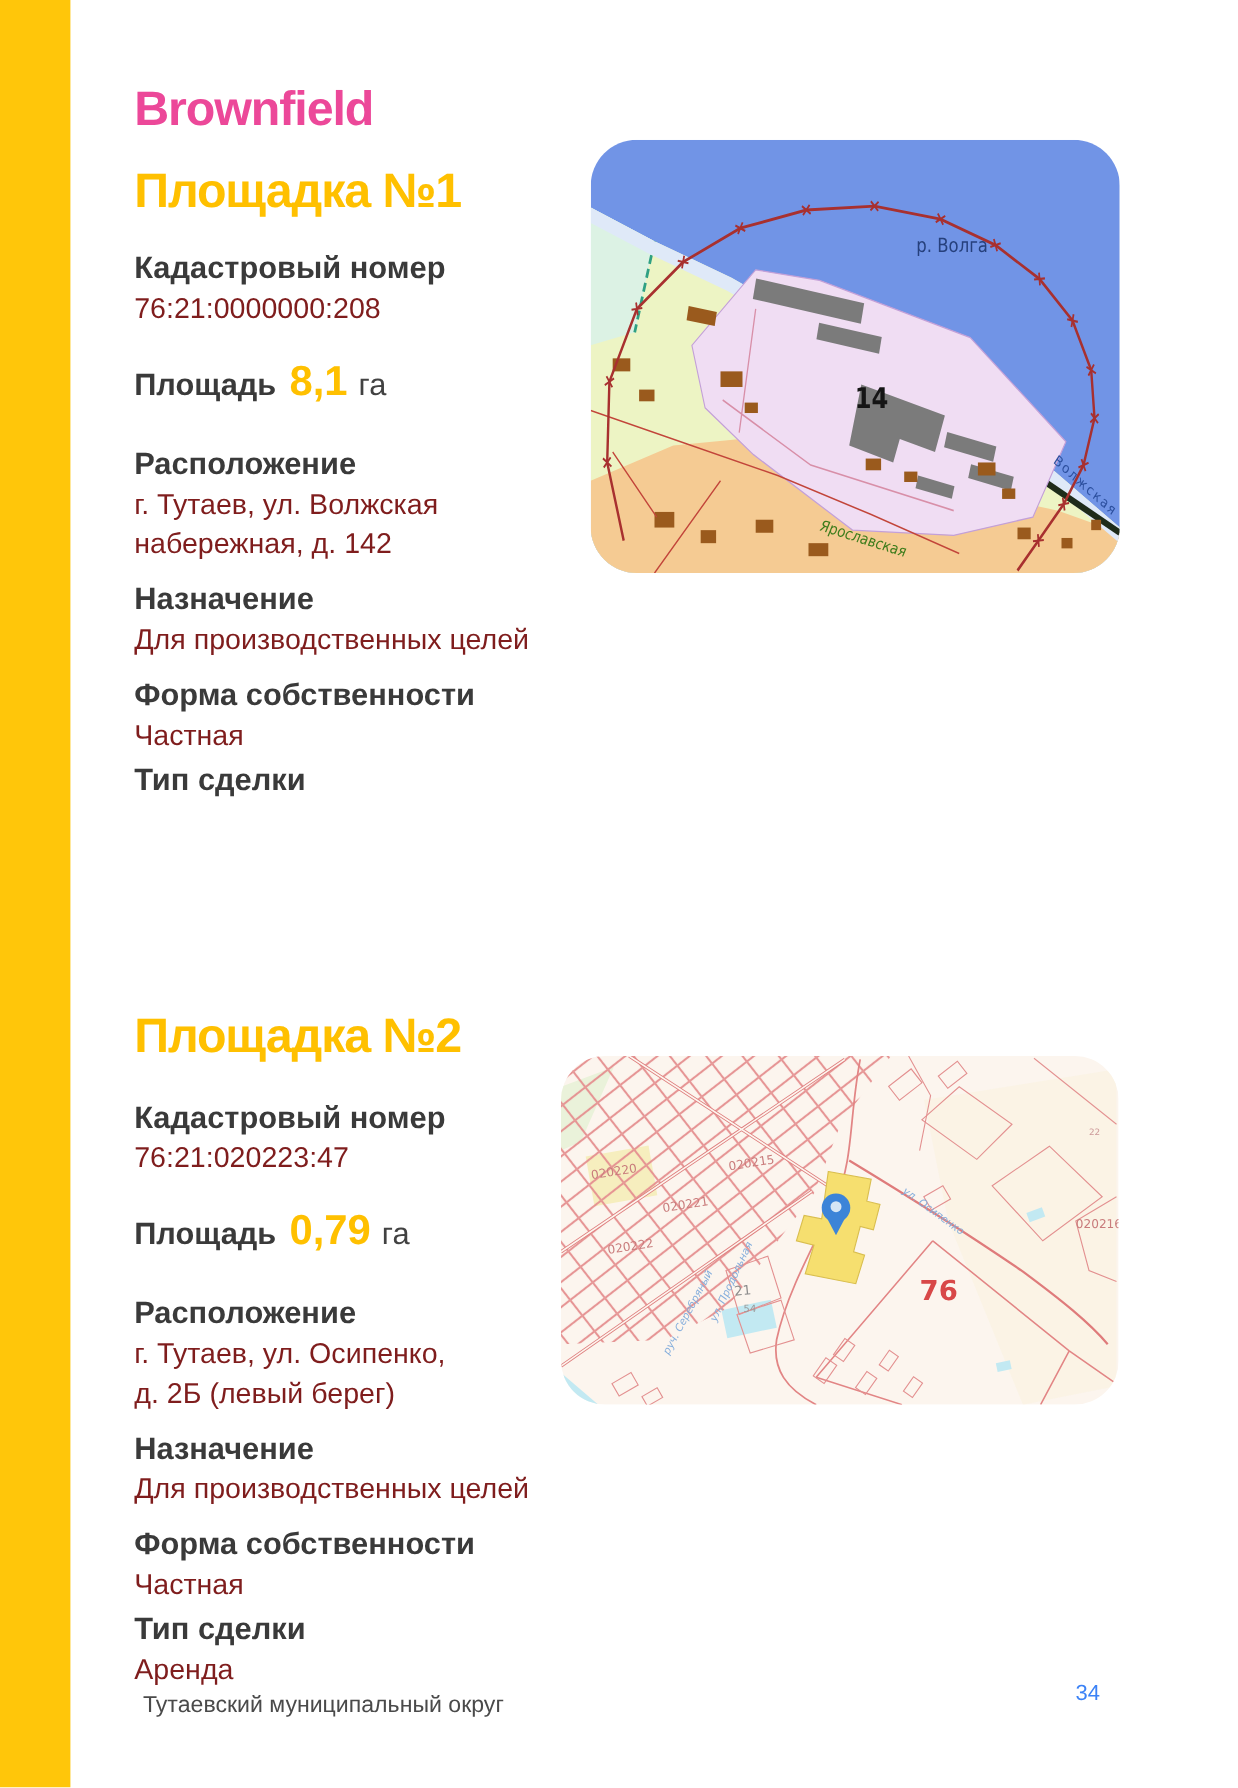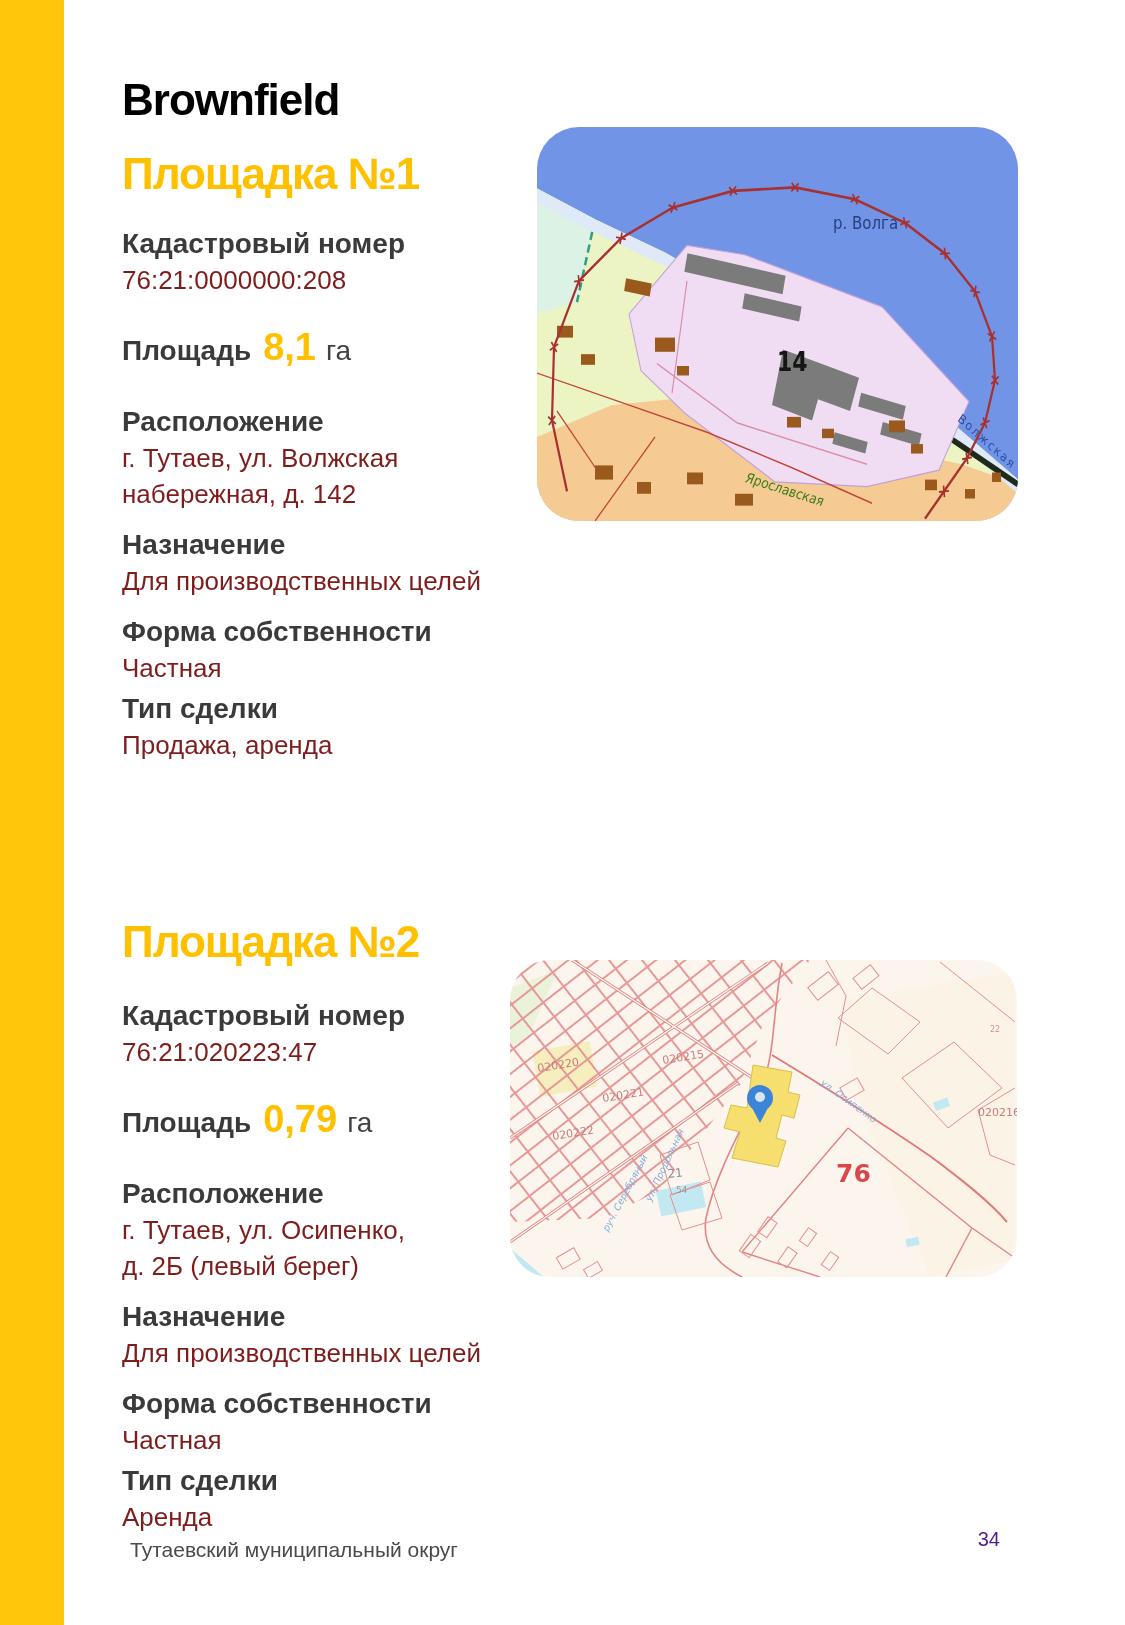--- a/index.html
+++ b/index.html
@@ -5,39 +5,39 @@
   html,body{margin:0;padding:0;}
   body{
     width:1125px;height:1625px;position:relative;background:#ffffff;
     font-family:"Liberation Sans","DejaVu Sans",sans-serif;
     overflow:hidden;
   }
   .accent-bar{position:absolute;left:0;top:0;width:64px;height:1625px;background:#FFC60A;}
   .col{position:absolute;left:122px;width:400px;}
   .col1{top:74px;}
   .col2{top:916px;}
-  .h1{font-size:44px;line-height:52px;font-weight:bold;color:#000000;letter-spacing:-1px;}
+  .h1{font-size:44px;line-height:52px;font-weight:bold;color:#ec4899;letter-spacing:-1px;}
   .h2{font-size:44px;line-height:52px;font-weight:bold;color:#FFC000;letter-spacing:-1px;}
   .col1 .h2{margin-top:22px;}
   .fgroup{margin-top:26px;}
   .fgroup.tight{margin-top:15px;}
   .fgroup.tighter{margin-top:5px;}
   .flabel{font-size:28px;line-height:36px;font-weight:bold;color:#3A3A3A;}
   .fvalue{font-size:26px;line-height:36px;color:#7f1d1d;}
   .area-row{margin-top:26px;line-height:46px;white-space:nowrap;}
   .area-row .flabel{font-size:28px;}
   .area-value{font-size:38px;font-weight:bold;color:#FFC000;margin-left:12px;}
   .area-unit{font-size:28px;color:#424242;margin-left:10px;}
   .map{position:absolute;overflow:hidden;background:#fff;}
   .map1{left:537px;top:127px;width:481px;height:394px;border-radius:42px;}
   .map2{left:510px;top:960px;width:507px;height:317px;border-radius:40px;}
   .map svg{display:block;width:100%;height:100%;}
   .map text{font-family:"DejaVu Sans","Liberation Sans",sans-serif;}
   .footer-text{position:absolute;left:130px;top:1538px;font-size:21px;color:#4A4A4A;}
-  .page-number{position:absolute;left:940px;top:1528px;width:60px;text-align:right;font-size:20px;color:#4c1d95;}
+  .page-number{position:absolute;left:940px;top:1528px;width:60px;text-align:right;font-size:20px;color:#3b82f6;}
 </style>
 </head>
 <body>
 
 <div class="accent-bar"></div>
 
 <div class="col col1">
   <div class="h1">Brownfield</div>
   <div class="h2">Площадка №1</div>
 
@@ -61,21 +61,20 @@
     <div class="fvalue">Для производственных целей</div>
   </div>
 
   <div class="fgroup tight">
     <div class="flabel">Форма собственности</div>
     <div class="fvalue">Частная</div>
   </div>
 
   <div class="fgroup tighter">
     <div class="flabel">Тип сделки</div>
-    <div class="fvalue">Продажа, аренда</div>
   </div>
 </div>
 
 <div class="map map1">
 <svg viewBox="0 0 481 333" preserveAspectRatio="none">
   <defs>
     <marker id="tickX" markerWidth="10" markerHeight="10" refX="5" refY="5" orient="auto" markerUnits="userSpaceOnUse">
       <path d="M1.5,1.5 L8.5,8.5 M1.5,8.5 L8.5,1.5" stroke="#A8302F" stroke-width="1.6" fill="none"></path>
     </marker>
   </defs>

